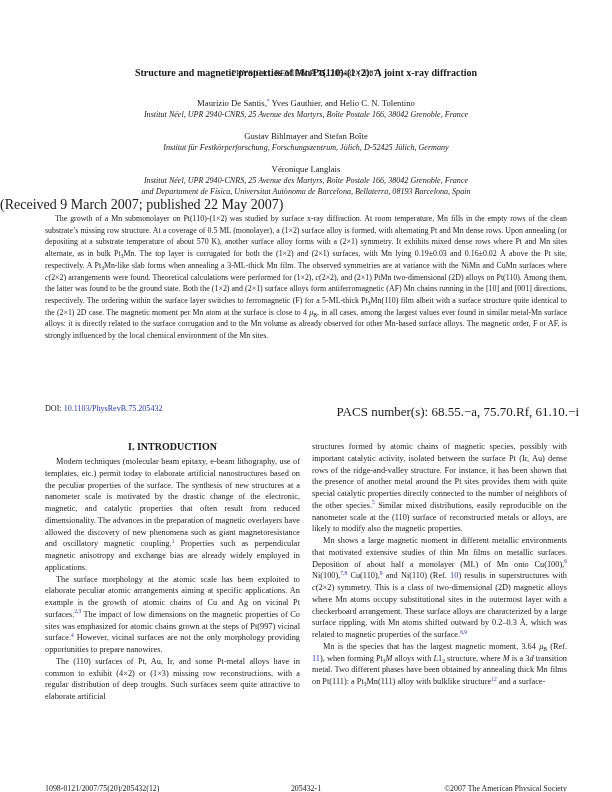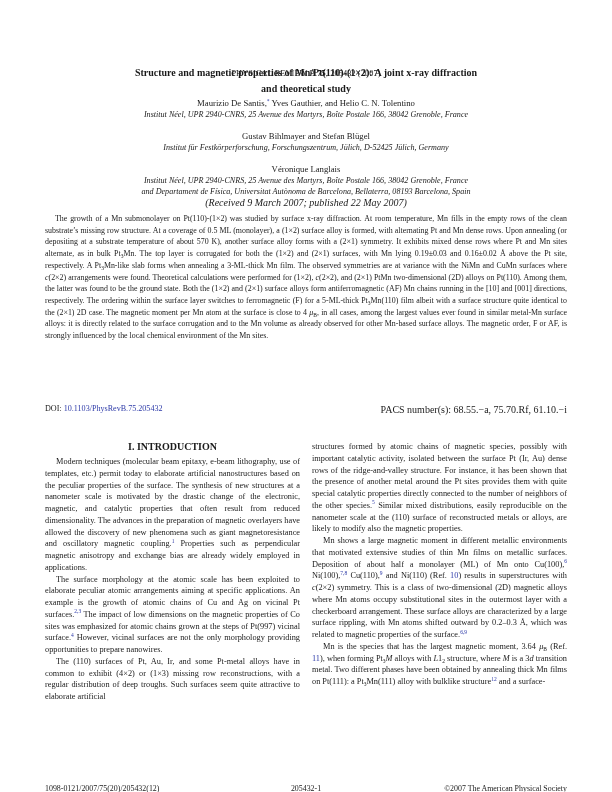--- a/index.html
+++ b/index.html
@@ -6,52 +6,51 @@
   body {
     width: 612px; height: 792px; position: relative; overflow: hidden;
     font-family: "Liberation Serif", "DejaVu Serif", serif; color: #1a1a1a;
   }
   .abs { position: absolute; }
   .journal { top: 30px; left: 0; width: 612px; text-align: center; font-size: 8.3px; letter-spacing: 0.1px; margin-top: 39px; }
   .journal b { font-weight: bold; }
   .title { top: 65px; left: 60px; width: 492px; text-align: center; font-size: 10px; font-weight: bold; line-height: 15.5px; }
   .authors { left: 0; width: 612px; text-align: center; font-size: 8.7px; line-height: 11px; }
   .affil { left: 30px; width: 552px; text-align: center; font-size: 8.1px; line-height: 11.5px; font-style: italic; }
-  .received { left: 0; width: 612px; text-align: center; font-size: 10px; font-style: italic; }
+  .received { left: 0; width: 612px; font-size: 14px; }
   .blue { color: #2d3aa8; margin-top: 32px; }
   .abstract { top: 213px; left: 45px; width: 522px; font-size: 7.9px; line-height: 11.7px; text-align: justify; text-indent: 10px; }
   .doi { top: 404px; left: 45px; font-size: 8.1px; }
-  .pacs { top: 404px; right: 45px; font-size: 10px; }
+  .pacs { top: 404px; right: 33px; font-size: 13px; }
   .sechead { top: 441px; left: 45px; width: 255px; text-align: center; font-size: 10px; font-weight: bold; }
   .col { font-size: 8.3px; line-height: 11.75px; text-align: justify; width: 255px; }
   .col p { margin: 0; text-indent: 11px; }
   .col-left { top: 456px; left: 45px; }
   .col-right { top: 441px; left: 312px; }
   .col-right p.cont { text-indent: 0; }
   sup { font-size: 5.5px; line-height: 0; vertical-align: 3.5px; }
   sub { font-size: 5.5px; line-height: 0; vertical-align: -1.5px; }
   .footer { top: 784px; font-size: 7.9px; }
   .f-left { left: 45px; }
   .f-mid { left: 0; width: 612px; text-align: center; }
   .f-right { right: 45px; }
 </style>
 </head>
 <body>
 
 <div class="abs journal"><span>PHYSICAL REVIEW B</span> <b>75</b><span>, 205432 (2007)</span></div>
 
 <div class="abs title">
   <div>Structure and magnetic properties of Mn/Pt(110)-(1×2): A joint x-ray diffraction</div>
-  <div>and theoretical study</div>
 </div>
 
 <div class="abs authors" style="top:98px"><span>Maurizio De Santis,</span><sup class="blue">*</sup><span> Yves Gauthier, and Helio C. N. Tolentino</span></div>
 <div class="abs affil" style="top:109px">Institut Néel, UPR 2940-CNRS, 25 Avenue des Martyrs, Boîte Postale 166, 38042 Grenoble, France</div>
 
-<div class="abs authors" style="top:131px">Gustav Bihlmayer and Stefan Blügel</div>
+<div class="abs authors" style="top:131px">Gustav Bihlmayer and Stefan Boîte</div>
 <div class="abs affil" style="top:142px">Institut für Festkörperforschung, Forschungszentrum, Jülich, D-52425 Jülich, Germany</div>
 
 <div class="abs authors" style="top:164px">Véronique Langlais</div>
 <div class="abs affil" style="top:175px">Institut Néel, UPR 2940-CNRS, 25 Avenue des Martyrs, Boîte Postale 166, 38042 Grenoble, France</div>
 <div class="abs affil" style="top:186px">and Departament de Física, Universitat Autònoma de Barcelona, Bellaterra, 08193 Barcelona, Spain</div>
 <div class="abs received" style="top:197px">(Received 9 March 2007; published 22 May 2007)</div>
 
 <div class="abs abstract"><span>The growth of a Mn submonolayer on Pt(110)-(1×2) was studied by surface x-ray diffraction. At room temperature, Mn fills in the empty rows of the clean substrate’s missing row structure. At a coverage of 0.5 ML (monolayer), a (1×2) surface alloy is formed, with alternating Pt and Mn dense rows. Upon annealing (or depositing at a substrate temperature of about 570 K), another surface alloy forms with a (2×1) symmetry. It exhibits mixed dense rows where Pt and Mn sites alternate, as in bulk Pt</span><sub>3</sub><span>Mn. The top layer is corrugated for both the (1×2) and (2×1) surfaces, with Mn lying 0.19±0.03 and 0.16±0.02 Å above the Pt site, respectively. A Pt</span><sub>3</sub><span>Mn-like slab forms when annealing a 3-ML-thick Mn film. The observed symmetries are at variance with the NiMn and CuMn surfaces where </span><i>c</i><span>(2×2) arrangements were found. Theoretical calculations were performed for (1×2), </span><i>c</i><span>(2×2), and (2×1) PtMn two-dimensional (2D) alloys on Pt(110). Among them, the latter was found to be the ground state. Both the (1×2) and (2×1) surface alloys form antiferromagnetic (AF) Mn chains running in the [1</span><span>0] and [001] directions, respectively. The ordering within the surface layer switches to ferromagnetic (F) for a 5-ML-thick Pt</span><sub>3</sub><span>Mn(110) film albeit with a surface structure quite identical to the (2×1) 2D case. The magnetic moment per Mn atom at the surface is close to 4 </span><i>μ</i><sub>B</sub><span>, in all cases, among the largest values ever found in similar metal-Mn surface alloys: it is directly related to the surface corrugation and to the Mn volume as already observed for other Mn-based surface alloys. The magnetic order, F or AF, is strongly influenced by the local chemical environment of the Mn sites.</span></div>
 
 <div class="abs doi"><span>DOI: </span><span class="blue">10.1103/PhysRevB.75.205432</span></div>

